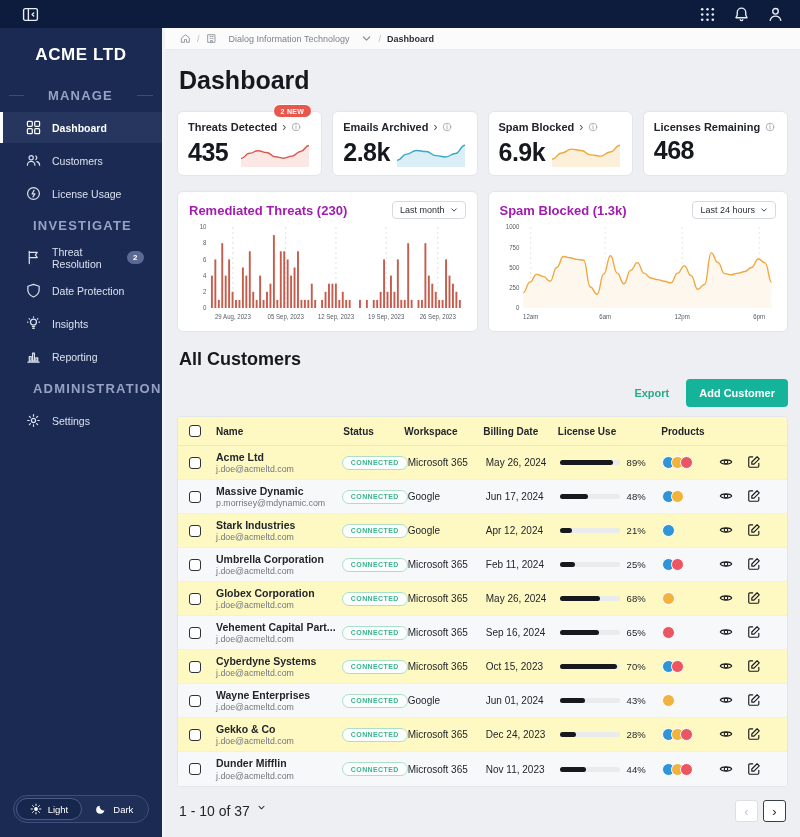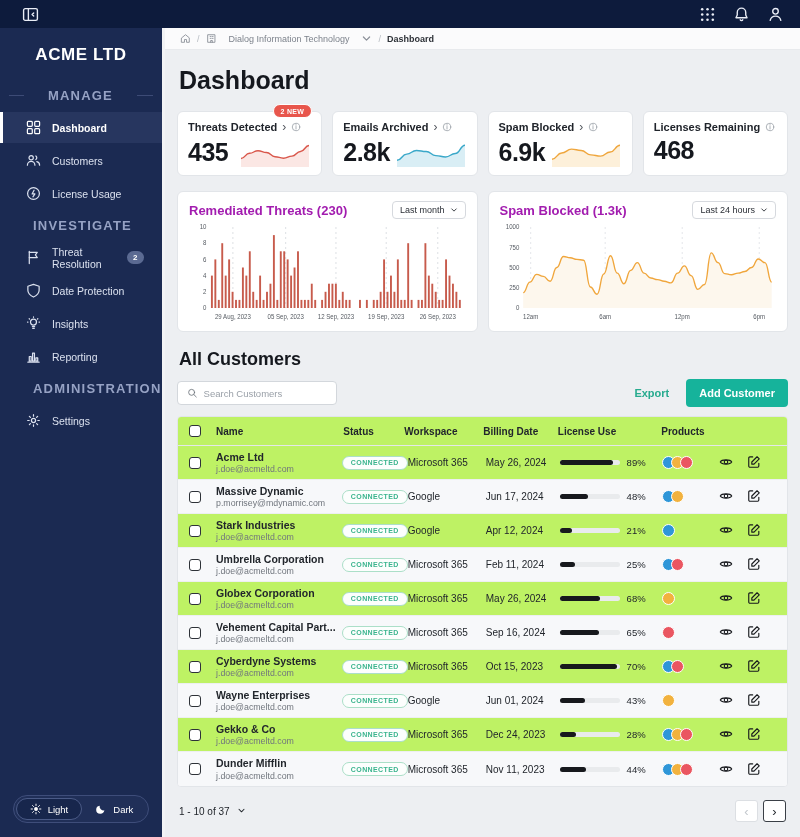--- a/index.html
+++ b/index.html
@@ -94,21 +94,21 @@
   .search-box input::placeholder { color:#9aa0a8; }
   .export-link { margin-left:auto; margin-right:17px; color:#27ab8f; font-weight:bold;
     font-size:11px; cursor:pointer; background:none; border:none; font-family:inherit; }
   .add-btn { background:#16b39b; color:#fff; font-size:11px; font-weight:bold;
     border:none; border-radius:4px; padding:8px 13px; cursor:pointer; font-family:inherit; }
 
   .table-card { background:#fff; border:1px solid #e2e5e9; border-radius:4px; overflow:hidden; }
   .t-row { display:grid;
     grid-template-columns:30px 1.5fr .72fr .93fr .88fr 1.22fr .68fr 28px 32px;
     align-items:center; padding:0 8px; min-height:34px; border-bottom:1px solid #edeff1;
-    font-size:10px; color:#22262c; background:#bef264; }
+    font-size:10px; color:#22262c; background:#fef9c3; }
   #t-body .t-row:nth-child(even) { background:#f7f8fa; }
   #t-body .t-row:last-child { border-bottom:none; }
   .t-head { min-height:29px; font-weight:bold; border-bottom:1px solid #e4e7ea; }
   .cb { width:12px; height:12px; border:1.6px solid #2e3238; border-radius:3px;
     background:#fff; cursor:pointer; margin-left:3px; }
   .cust-name { font-weight:bold; font-size:10.5px; line-height:1.3; }
   .cust-email { font-size:8.8px; color:#70757d; font-weight:normal; }
   .status-badge { justify-self:start; border:1px solid #abdfc8; color:#3ab48e;
     font-size:7px; font-weight:bold; letter-spacing:.4px; padding:2.5px 8px;
     border-radius:9px; background:#fcfefd; }
@@ -117,21 +117,21 @@
   .track .fill { height:5px; background:#17191d; border-radius:3px; }
   .pct { font-size:9.5px; }
   .products-cell { display:flex; }
   .dot { width:13px; height:13px; border-radius:50%; border:1.5px solid #fff; }
   .dot + .dot { margin-left:-4px; }
   .icon-btn { width:16px; height:15px; background:none; border:none; cursor:pointer;
     color:#17191d; display:inline-flex; padding:0; }
   .icon-btn svg { width:14px; height:14px; }
 
   .pagination-row { display:flex; align-items:center; padding:13px 2px 0; }
-  .page-info { font-size:10px; color:#22262c; display:flex; align-items:flex-start; gap:7px;
+  .page-info { font-size:14px; color:#22262c; display:flex; align-items:flex-start; gap:7px;
     cursor:pointer; }
   .page-info .bc-icon { width:9px; height:9px; color:#22262c; }
   .pager { margin-left:auto; display:flex; gap:5px; }
   .pager-btn { width:23px; height:22px; border-radius:3px; background:#fff;
     display:flex; align-items:center; justify-content:center; font-size:13px;
     cursor:pointer; font-family:inherit; }
   .pager-btn.prev { border:1px solid #dcdfe3; color:#c3c8cd; }
   .pager-btn.next { border:1.5px solid #3a3f46; color:#24282e; }
 </style>
 </head>
@@ -529,29 +529,20 @@
               <text x="20" y="7.3" text-anchor="end" font-size="6.3" fill="#555a61" font-family="Liberation Sans, sans-serif">1000</text>
               <path d="M24,70.61 C27.472972972972972,70.61 27.472972972972972,60.08 30.945945945945944,60.08 C34.41891891891892,60.08 34.41891891891892,52.385 37.89189189189189,52.385 C41.36486486486486,52.385 41.36486486486486,54.41 44.83783783783784,54.41 C48.31081081081081,54.41 48.31081081081081,59.269999999999996 51.78378378378378,59.269999999999996 C55.25675675675676,59.269999999999996 55.25675675675676,45.5 58.729729729729726,45.5 C62.2027027027027,45.5 62.2027027027027,34.565 65.67567567567568,34.565 C69.14864864864865,34.565 69.14864864864865,35.78 72.62162162162161,35.78 C76.09459459459458,35.78 76.09459459459458,37.4 79.56756756756756,37.4 C83.04054054054055,37.4 83.04054054054055,38.21 86.51351351351352,38.21 C89.98648648648648,38.21 89.98648648648648,64.94 93.45945945945945,64.94 C96.93243243243242,64.94 96.93243243243242,72.22999999999999 100.4054054054054,72.22999999999999 C103.87837837837839,72.22999999999999 103.87837837837839,51.980000000000004 107.35135135135135,51.980000000000004 C110.82432432432432,51.980000000000004 110.82432432432432,33.754999999999995 114.29729729729729,33.754999999999995 C117.77027027027026,33.754999999999995 117.77027027027026,51.17 121.24324324324324,51.17 C124.7162162162162,51.17 124.7162162162162,61.699999999999996 128.18918918918916,61.699999999999996 C131.66216216216213,61.699999999999996 131.66216216216213,48.334999999999994 135.13513513513513,48.334999999999994 C138.60810810810813,48.334999999999994 138.60810810810813,40.63999999999999 142.0810810810811,40.63999999999999 C145.55405405405406,40.63999999999999 145.55405405405406,51.17 149.02702702702703,51.17 C152.5,51.17 152.5,56.03 155.97297297297297,56.03 C159.44594594594594,56.03 159.44594594594594,57.65 162.9189189189189,57.65 C166.39189189189187,57.65 166.39189189189187,59.269999999999996 169.86486486486487,59.269999999999996 C173.33783783783784,59.269999999999996 173.33783783783784,60.88999999999999 176.8108108108108,60.88999999999999 C180.28378378378378,60.88999999999999 180.28378378378378,51.17 183.75675675675674,51.17 C187.22972972972974,51.17 187.22972972972974,43.879999999999995 190.7027027027027,43.879999999999995 C194.17567567567568,43.879999999999995 194.17567567567568,53.6 197.64864864864865,53.6 C201.1216216216216,53.6 201.1216216216216,67.37 204.59459459459458,67.37 C208.06756756756755,67.37 208.06756756756755,62.51 211.54054054054052,62.51 C215.0135135135135,62.51 215.0135135135135,30.919999999999995 218.48648648648648,30.919999999999995 C221.95945945945945,30.919999999999995 221.95945945945945,40.63999999999999 225.43243243243242,40.63999999999999 C228.9054054054054,40.63999999999999 228.9054054054054,51.574999999999996 232.37837837837836,51.574999999999996 C235.85135135135135,51.574999999999996 235.85135135135135,52.790000000000006 239.32432432432432,52.790000000000006 C242.7972972972973,52.790000000000006 242.7972972972973,51.17 246.27027027027026,51.17 C249.74324324324323,51.17 249.74324324324323,49.550000000000004 253.2162162162162,49.550000000000004 C256.68918918918916,49.550000000000004 256.68918918918916,45.5 260.1621621621622,45.5 C263.63513513513516,45.5 263.63513513513516,36.995000000000005 267.1081081081081,36.995000000000005 C270.5810810810811,36.995000000000005 270.5810810810811,40.63999999999999 274.05405405405406,40.63999999999999 C277.52702702702703,40.63999999999999 277.52702702702703,60.08 281,60.08 L281,86 L24,86 Z" fill="#fdf7ed" stroke="none"></path>
               <path d="M24,70.61 C27.472972972972972,70.61 27.472972972972972,60.08 30.945945945945944,60.08 C34.41891891891892,60.08 34.41891891891892,52.385 37.89189189189189,52.385 C41.36486486486486,52.385 41.36486486486486,54.41 44.83783783783784,54.41 C48.31081081081081,54.41 48.31081081081081,59.269999999999996 51.78378378378378,59.269999999999996 C55.25675675675676,59.269999999999996 55.25675675675676,45.5 58.729729729729726,45.5 C62.2027027027027,45.5 62.2027027027027,34.565 65.67567567567568,34.565 C69.14864864864865,34.565 69.14864864864865,35.78 72.62162162162161,35.78 C76.09459459459458,35.78 76.09459459459458,37.4 79.56756756756756,37.4 C83.04054054054055,37.4 83.04054054054055,38.21 86.51351351351352,38.21 C89.98648648648648,38.21 89.98648648648648,64.94 93.45945945945945,64.94 C96.93243243243242,64.94 96.93243243243242,72.22999999999999 100.4054054054054,72.22999999999999 C103.87837837837839,72.22999999999999 103.87837837837839,51.980000000000004 107.35135135135135,51.980000000000004 C110.82432432432432,51.980000000000004 110.82432432432432,33.754999999999995 114.29729729729729,33.754999999999995 C117.77027027027026,33.754999999999995 117.77027027027026,51.17 121.24324324324324,51.17 C124.7162162162162,51.17 124.7162162162162,61.699999999999996 128.18918918918916,61.699999999999996 C131.66216216216213,61.699999999999996 131.66216216216213,48.334999999999994 135.13513513513513,48.334999999999994 C138.60810810810813,48.334999999999994 138.60810810810813,40.63999999999999 142.0810810810811,40.63999999999999 C145.55405405405406,40.63999999999999 145.55405405405406,51.17 149.02702702702703,51.17 C152.5,51.17 152.5,56.03 155.97297297297297,56.03 C159.44594594594594,56.03 159.44594594594594,57.65 162.9189189189189,57.65 C166.39189189189187,57.65 166.39189189189187,59.269999999999996 169.86486486486487,59.269999999999996 C173.33783783783784,59.269999999999996 173.33783783783784,60.88999999999999 176.8108108108108,60.88999999999999 C180.28378378378378,60.88999999999999 180.28378378378378,51.17 183.75675675675674,51.17 C187.22972972972974,51.17 187.22972972972974,43.879999999999995 190.7027027027027,43.879999999999995 C194.17567567567568,43.879999999999995 194.17567567567568,53.6 197.64864864864865,53.6 C201.1216216216216,53.6 201.1216216216216,67.37 204.59459459459458,67.37 C208.06756756756755,67.37 208.06756756756755,62.51 211.54054054054052,62.51 C215.0135135135135,62.51 215.0135135135135,30.919999999999995 218.48648648648648,30.919999999999995 C221.95945945945945,30.919999999999995 221.95945945945945,40.63999999999999 225.43243243243242,40.63999999999999 C228.9054054054054,40.63999999999999 228.9054054054054,51.574999999999996 232.37837837837836,51.574999999999996 C235.85135135135135,51.574999999999996 235.85135135135135,52.790000000000006 239.32432432432432,52.790000000000006 C242.7972972972973,52.790000000000006 242.7972972972973,51.17 246.27027027027026,51.17 C249.74324324324323,51.17 249.74324324324323,49.550000000000004 253.2162162162162,49.550000000000004 C256.68918918918916,49.550000000000004 256.68918918918916,45.5 260.1621621621622,45.5 C263.63513513513516,45.5 263.63513513513516,36.995000000000005 267.1081081081081,36.995000000000005 C270.5810810810811,36.995000000000005 270.5810810810811,40.63999999999999 274.05405405405406,40.63999999999999 C277.52702702702703,40.63999999999999 277.52702702702703,60.08 281,60.08" fill="none" stroke="#f0a63c" stroke-width="1.4"></path>
             </svg>
         </div>
       </div>
 
       <h2 class="section-title">All Customers</h2>
 
       <div class="controls-row">
-        <div class="search-box">
-          <span class="bc-icon" id="ic-search">
-              <svg viewBox="0 0 16 16">
-                <circle cx="7" cy="7" r="4.5" fill="none" stroke="currentColor" stroke-width="1.3" stroke-linecap="round" stroke-linejoin="round"></circle>
-                <path d="M10.5 10.5 14 14" fill="none" stroke="currentColor" stroke-width="1.3" stroke-linecap="round" stroke-linejoin="round"></path>
-              </svg>
-            </span>
-          <input type="text" placeholder="Search Customers" style="">
-        </div>
         <button class="export-link">Export</button>
         <button class="add-btn">Add Customer</button>
       </div>
 
       <div class="table-card">
         <div class="t-row t-head">
           <span class="cb"></span>
           <span>Name</span>
           <span>Status</span>
           <span>Workspace</span>

